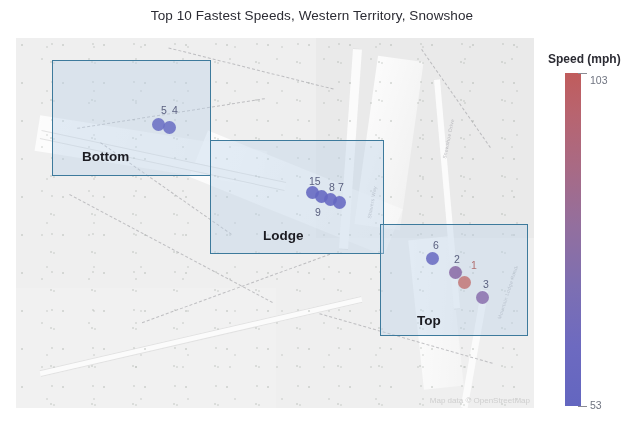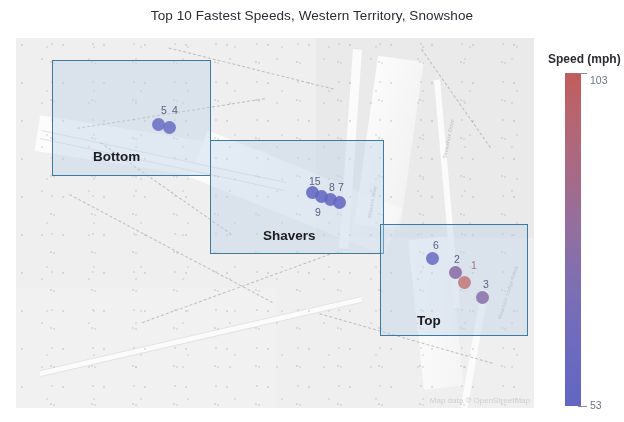--- a/index.html
+++ b/index.html
@@ -150,30 +150,30 @@
   <div class="trail" style="left:70px;top:150px;width:160px;transform:rotate(35deg);"></div>
 
   <div class="map-texture"></div>
   <div class="map-texture t2"></div>
 
   <div class="roadlabel" style="left:425px;top:120px;transform:rotate(-78deg);transform-origin:left top;">Snowshoe Drive</div>
   <div class="roadlabel" style="left:350px;top:180px;transform:rotate(-80deg);transform-origin:left top;">Shavers Way</div>
   <div class="roadlabel" style="left:480px;top:280px;transform:rotate(-72deg);transform-origin:left top;">Mountain Lodge Road</div>
 
   <div class="region-box" style="left:36px;top:22px;width:159px;height:116px;"></div>
-  <div class="region-label" style="left:77px;top:111px;">Bottom</div>
+  <div class="region-label" style="left:66px;top:111px;">Bottom</div>
 
   <div class="pt" style="left:136px;top:80px;background:#6b6fc4;"></div>
   <div class="pt-label" style="left:145px;top:66px;">5</div>
 
   <div class="pt" style="left:147px;top:83px;background:#6b6fc4;"></div>
   <div class="pt-label" style="left:156px;top:66px;">4</div>
 
   <div class="region-box" style="left:194px;top:102px;width:174px;height:114px;"></div>
-  <div class="region-label" style="left:247px;top:190px;">Shavers</div>
+  <div class="region-label" style="left:247px;top:190px;">Lodge</div>
 
   <div class="pt" style="left:290px;top:148px;background:#6366c0;"></div>
   <div class="pt-label" style="left:293px;top:137px;">15</div>
 
   <div class="pt" style="left:299px;top:152px;background:#6366c0;"></div>
   <div class="pt-label" style="left:299px;top:168px;">9</div>
 
   <div class="pt" style="left:308px;top:155px;background:#6568c1;"></div>
   <div class="pt-label" style="left:313px;top:143px;">8</div>
 

